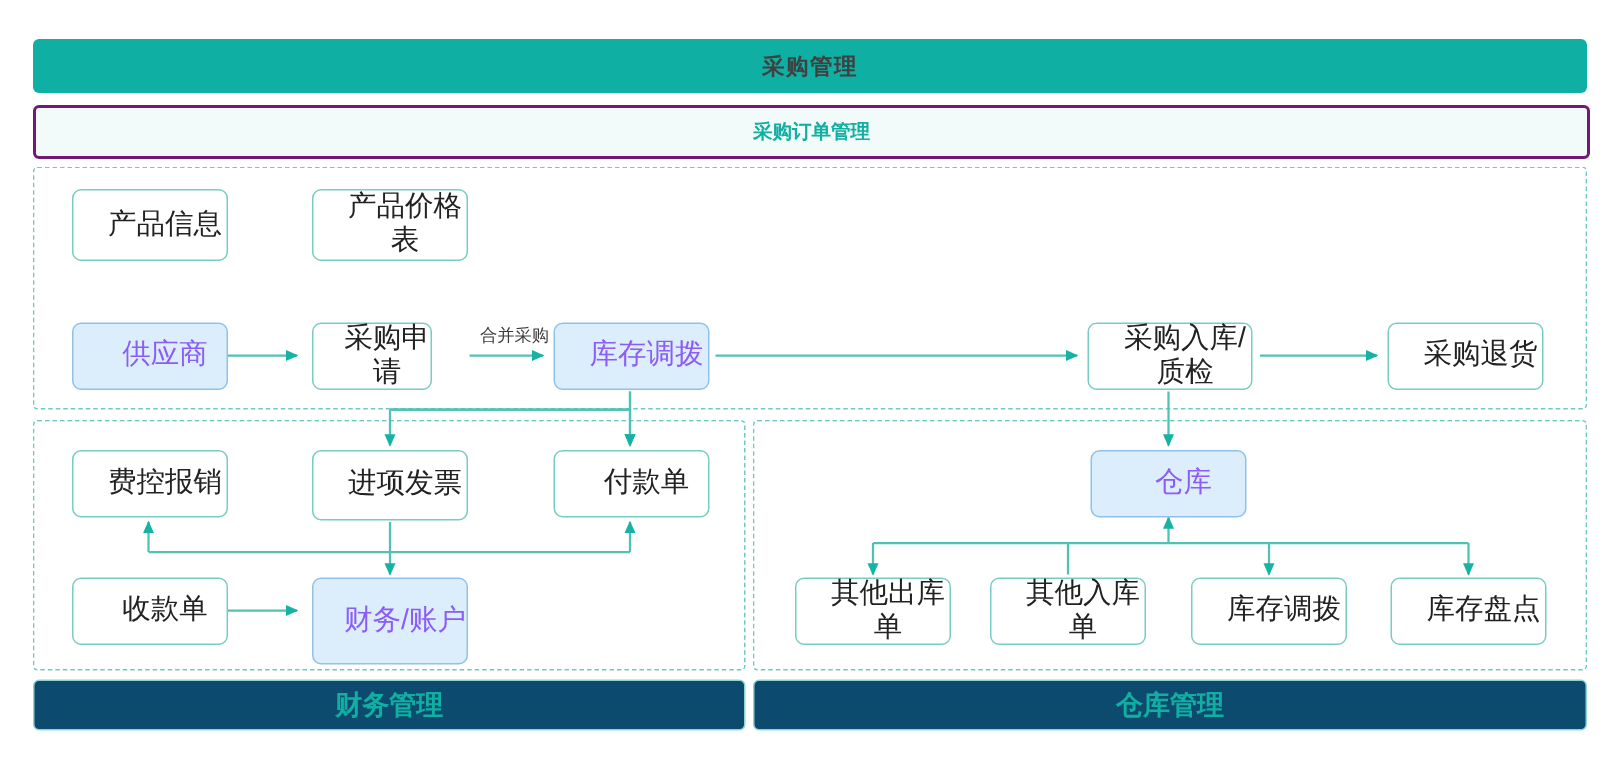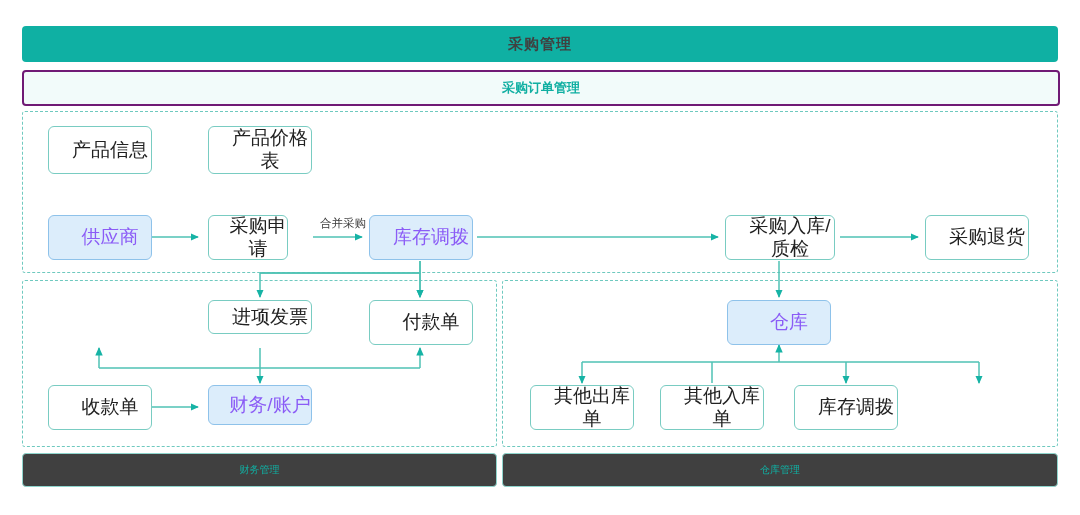--- a/index.html
+++ b/index.html
@@ -30,23 +30,23 @@
     position:absolute;border:1px dashed #6FC9BF;border-radius:3px;
     background:transparent;
   }
   #grp-order{left:22px;top:111px;width:1034px;height:160px;}
   #grp-finance{left:22px;top:280px;width:473px;height:165px;}
   #grp-warehouse{left:502px;top:280px;width:554px;height:165px;}
 
   
   .footer-label{
     position:absolute;height:32px;
-    background:#404040;border:1px solid #8FD5CD;border-radius:4px;
+    background:#0c4a6e;border:1px solid #8FD5CD;border-radius:4px;
     display:flex;align-items:center;justify-content:center;
-    color:#10AFA2;font-size:10px;font-weight:normal;
+    color:#10AFA2;font-size:18px;font-weight:bold;
   }
   #ft-finance{left:22px;top:453px;width:473px;}
   #ft-warehouse{left:502px;top:453px;width:554px;}
 
   
   .node{
     position:absolute;box-sizing:border-box;
     border-radius:6px;
     display:flex;align-items:center;justify-content:center;
     font-size:19px;font-weight:normal;text-align:center;
@@ -135,28 +135,30 @@
 
   <div class="node plain" style="left:48px;top:126px;width:104px;height:48px;">产品信息</div>
   <div class="node plain" style="left:208px;top:126px;width:104px;height:48px;">产品价格表</div>
 
   <div class="node accent" style="left:48px;top:215px;width:104px;height:45px;">供应商</div>
   <div class="node plain" style="left:208px;top:215px;width:80px;height:45px;">采购申请</div>
   <div class="node accent" style="left:369px;top:215px;width:104px;height:45px;">库存调拨</div>
   <div class="node plain" style="left:725px;top:215px;width:110px;height:45px;">采购入库/质检</div>
   <div class="node plain" style="left:925px;top:215px;width:104px;height:45px;">采购退货</div>
 
-  <div class="node plain" style="left:208px;top:300px;width:104px;height:34px;">进项发票</div>
+  <div class="node plain" style="left:48px;top:300px;width:104px;height:45px;">费控报销</div>
+  <div class="node plain" style="left:208px;top:300px;width:104px;height:47px;">进项发票</div>
   <div class="node plain" style="left:369px;top:300px;width:104px;height:45px;">付款单</div>
 
   <div class="node plain" style="left:48px;top:385px;width:104px;height:45px;">收款单</div>
-  <div class="node accent" style="left:208px;top:385px;width:104px;height:40px;">财务/账户</div>
+  <div class="node accent" style="left:208px;top:385px;width:104px;height:58px;">财务/账户</div>
 
   <div class="node accent" style="left:727px;top:300px;width:104px;height:45px;">仓库</div>
 
   <div class="node plain" style="left:530px;top:385px;width:104px;height:45px;">其他出库单</div>
   <div class="node plain" style="left:660px;top:385px;width:104px;height:45px;">其他入库单</div>
   <div class="node plain" style="left:794px;top:385px;width:104px;height:45px;">库存调拨</div>
+  <div class="node plain" style="left:927px;top:385px;width:104px;height:45px;">库存盘点</div>
 
   <div class="footer-label" id="ft-finance">财务管理</div>
   <div class="footer-label" id="ft-warehouse">仓库管理</div>
 
 </div>
 
 </body></html>

